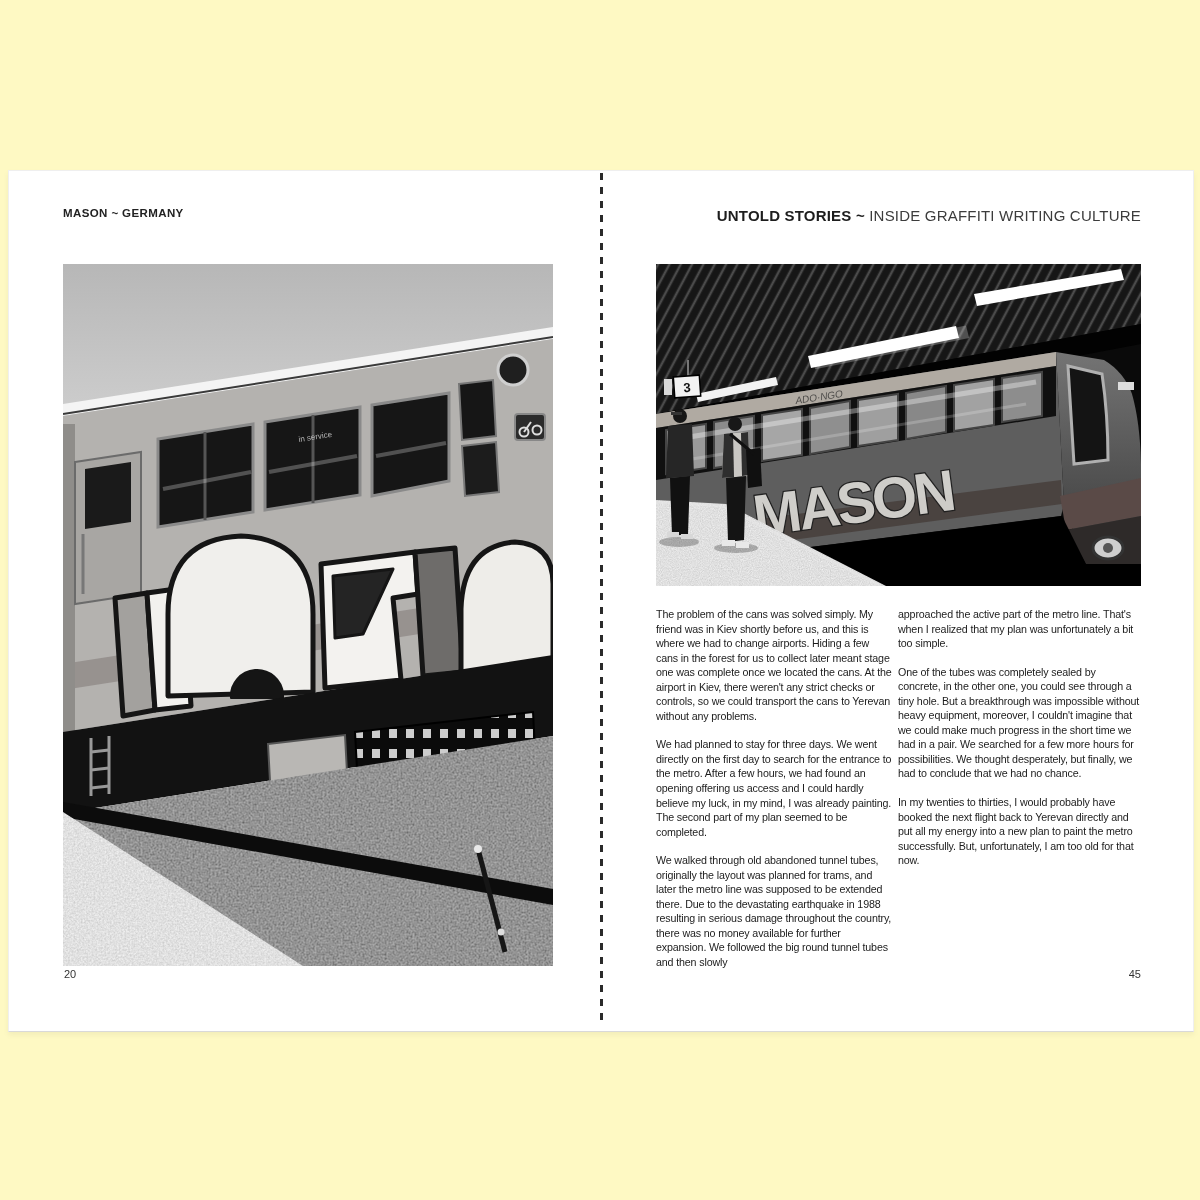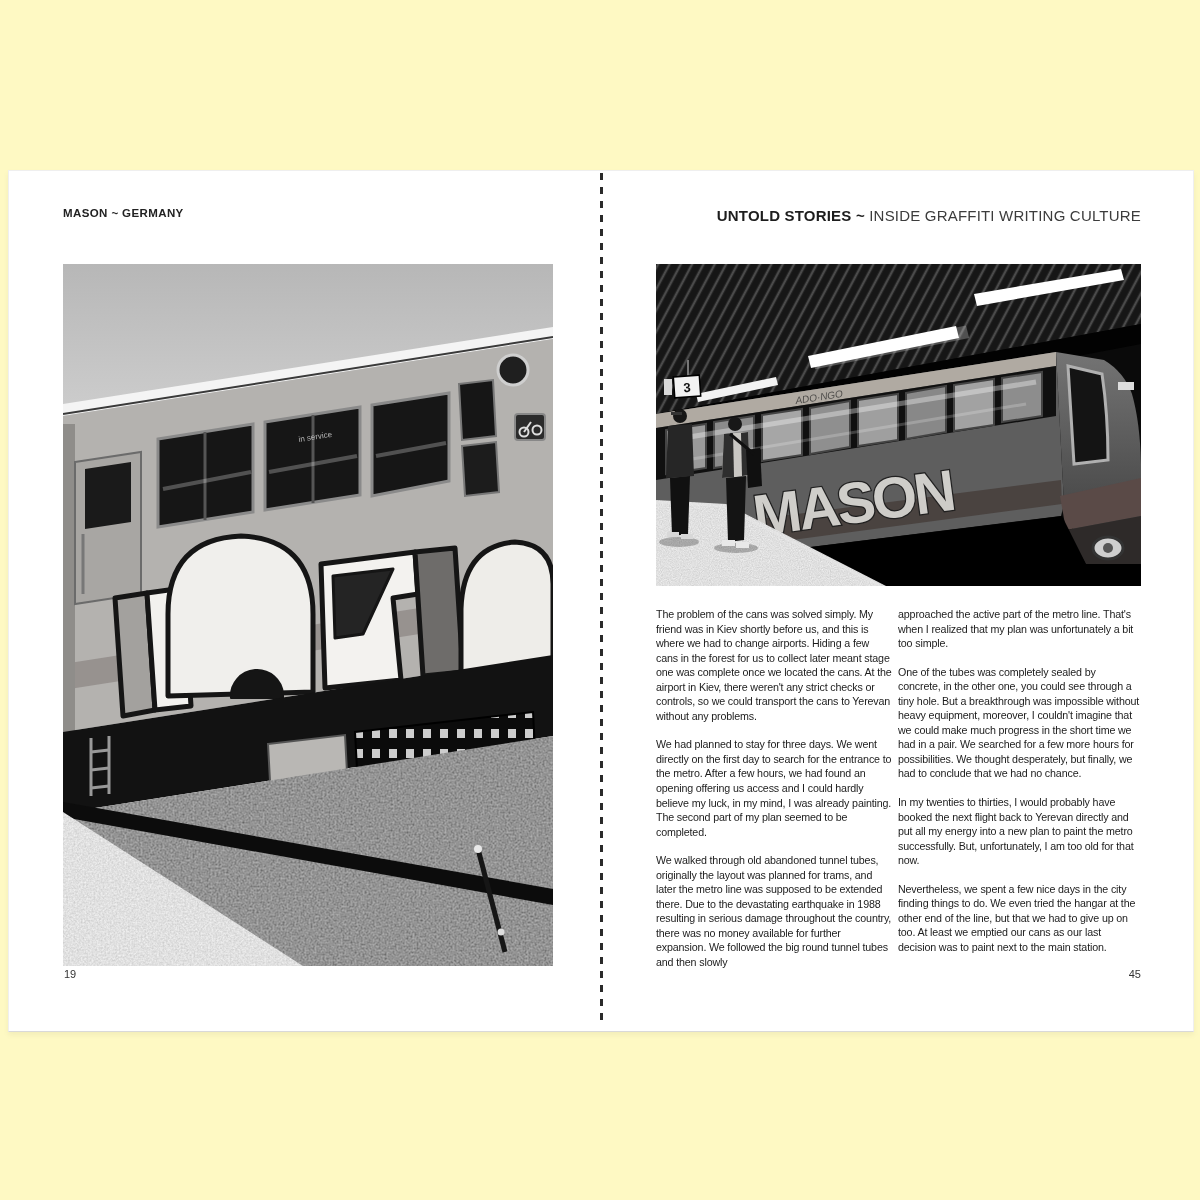--- a/index.html
+++ b/index.html
@@ -153,21 +153,21 @@
             <g clip-path="url(#lf-cpLight)">
                 <rect x="0" y="500" width="300" height="202" filter="url(#lf-noiseLight)"></rect>
               </g>
             <line x1="415" y1="585" x2="442" y2="688" stroke="#161616" stroke-width="5"></line>
             <circle cx="415" cy="585" r="4" fill="#e8e8e8"></circle>
             <circle cx="438" cy="668" r="3.5" fill="#dedede"></circle>
           </g>
         </svg>
       </div>
 
-      <div class="pagenum pn-left">19</div>
+      <div class="pagenum pn-left">20</div>
     </div>
 
     <div class="spine"></div>
 
     <div>
       <div class="header-right">
         <span class="hb">UNTOLD STORIES ~</span>
         <span class="hr">INSIDE GRAFFITI WRITING CULTURE</span>
       </div>
 
@@ -290,20 +290,19 @@
       <div class="col col1">
         <p>The problem of the cans was solved simply. My friend was in Kiev shortly before us, and this is where we had to change airports. Hiding a few cans in the forest for us to collect later meant stage one was complete once we located the cans. At the airport in Kiev, there weren't any strict checks or controls, so we could transport the cans to Yerevan without any problems.</p>
         <p>We had planned to stay for three days. We went directly on the first day to search for the entrance to the metro. After a few hours, we had found an opening offering us access and I could hardly believe my luck, in my mind, I was already painting. The second part of my plan seemed to be completed.</p>
         <p>We walked through old abandoned tunnel tubes, originally the layout was planned for trams, and later the metro line was supposed to be extended there. Due to the devastating earthquake in 1988 resulting in serious damage throughout the country, there was no money available for further expansion. We followed the big round tunnel tubes and then slowly</p>
       </div>
 
       <div class="col col2">
         <p>approached the active part of the metro line. That's when I realized that my plan was unfortunately a bit too simple.</p>
         <p>One of the tubes was completely sealed by concrete, in the other one, you could see through a tiny hole. But a breakthrough was impossible without heavy equipment, moreover, I couldn't imagine that we could make much progress in the short time we had in a pair. We searched for a few more hours for possibilities. We thought desperately, but finally, we had to conclude that we had no chance.</p>
         <p>In my twenties to thirties, I would probably have booked the next flight back to Yerevan directly and put all my energy into a new plan to paint the metro successfully. But, unfortunately, I am too old for that now.</p>
-        <p>Nevertheless, we spent a few nice days in the city finding things to do. We even tried the hangar at the other end of the line, but that we had to give up on too. At least we emptied our cans as our last decision was to paint next to the main station.</p>
       </div>
 
       <div class="pagenum pn-right">45</div>
     </div>
 
   </div>
 </div>
 
 </body></html>

